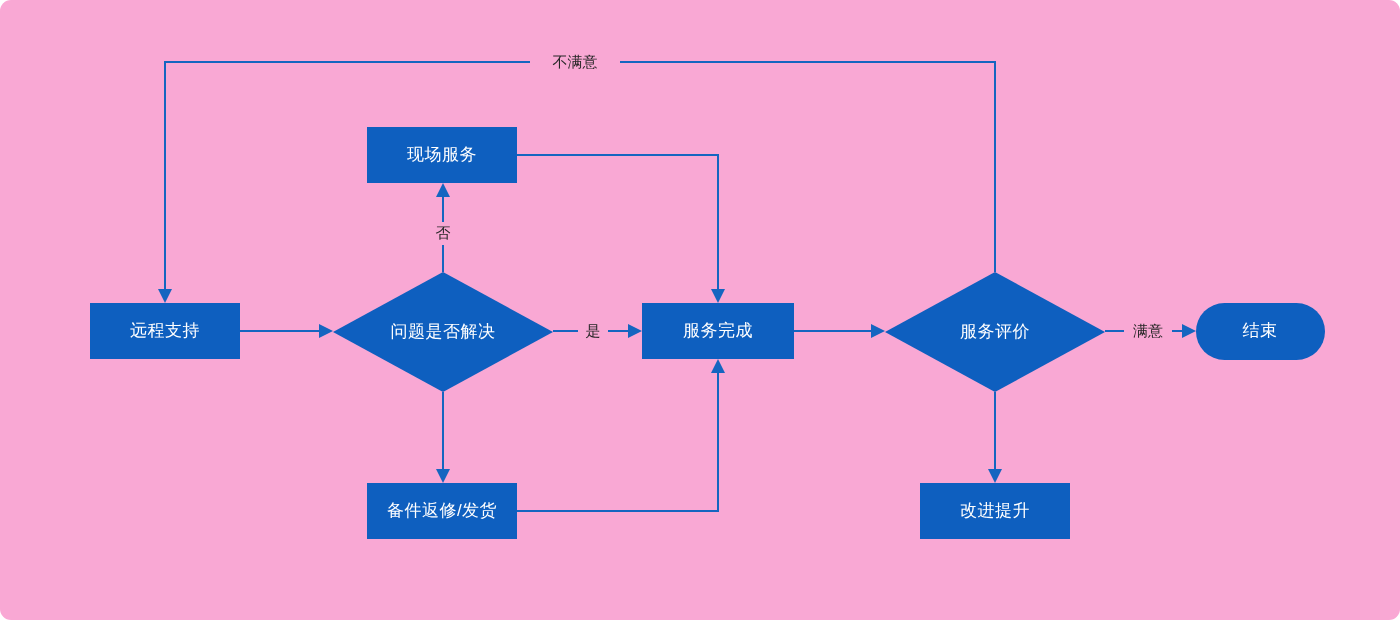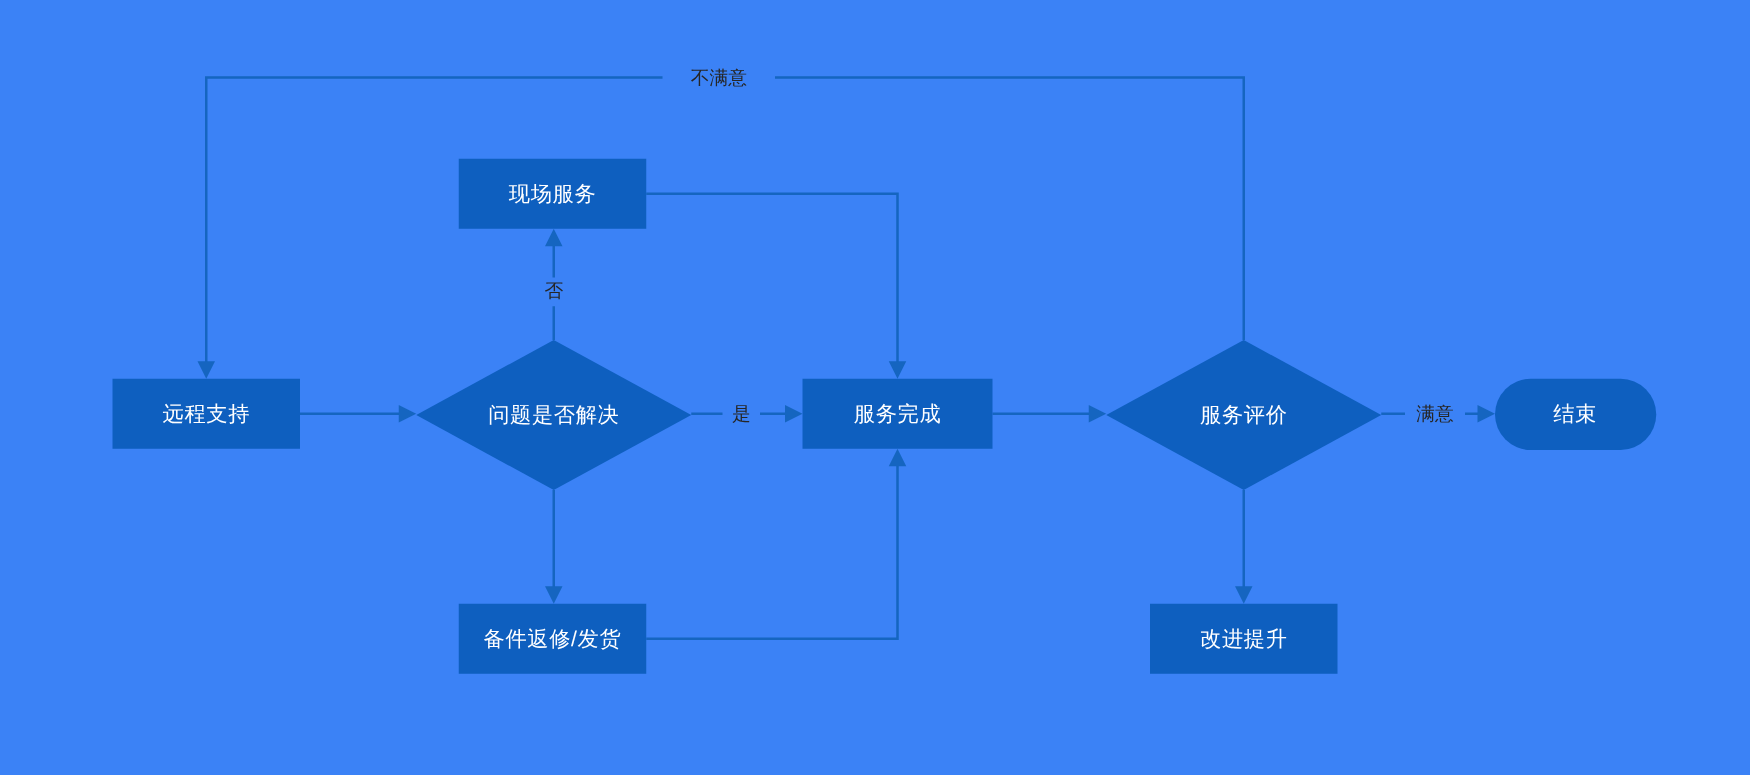--- a/index.html
+++ b/index.html
@@ -7,22 +7,23 @@
     padding: 0;
     background: #ffffff;
   }
   body {
     font-family: "Liberation Sans", "DejaVu Sans", sans-serif;
   }
   #canvas {
     position: relative;
     width: 1400px;
     height: 620px;
-    background: #3b82f6;
+    background: #f9a8d4;
     overflow: hidden;
+    border-radius: 11px;
   }
   #flow-svg {
     position: absolute;
     top: 0;
     left: 0;
     width: 1400px;
     height: 620px;
   }
   .node-label {
     fill: #ffffff;

